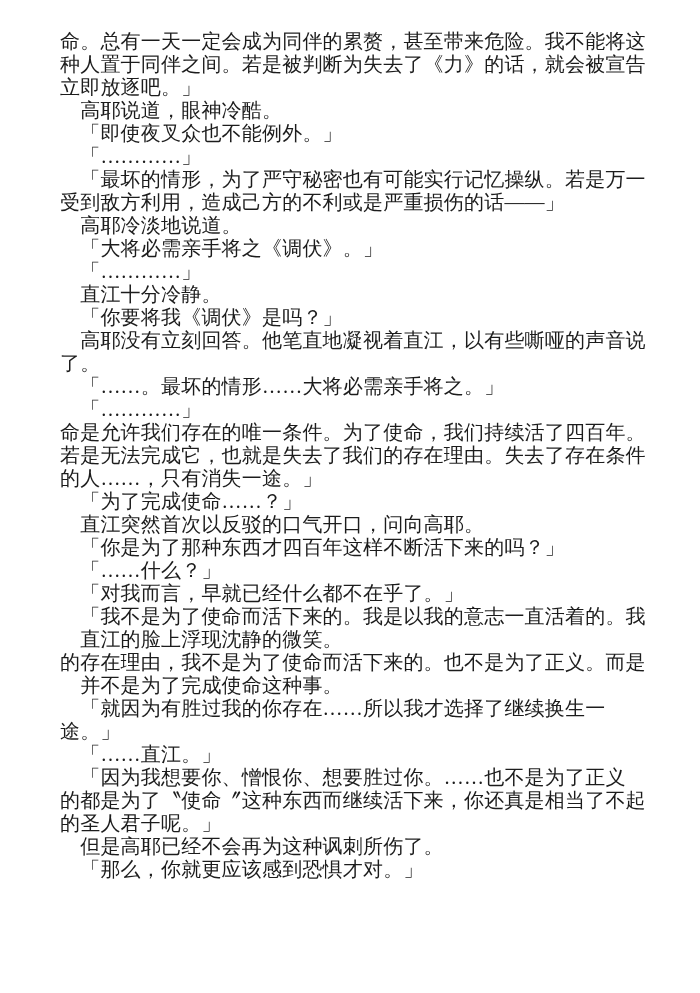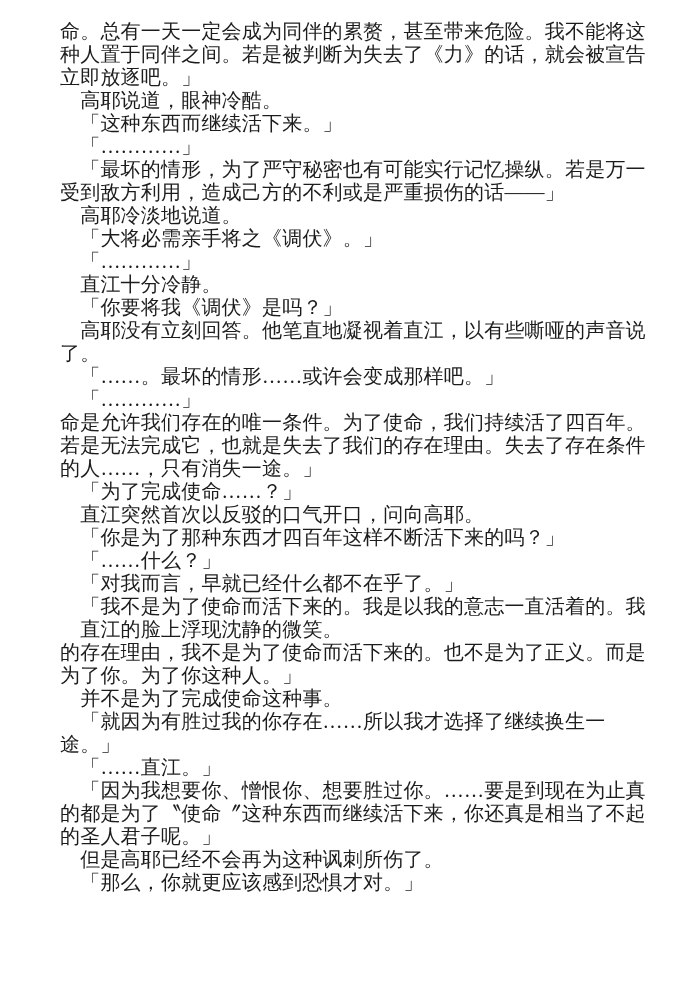--- a/index.html
+++ b/index.html
@@ -9,21 +9,21 @@
   }
   body {
     width: 700px;
     height: 993px;
     overflow: hidden;
   }
   .page {
     box-sizing: border-box;
     width: 700px;
     height: 993px;
-    padding: 20px 40px 0 60px;
+    padding: 30px 40px 0 60px;
     background: #ffffff;
     font-family: "Liberation Serif", "DejaVu Serif", serif;
     font-size: 20px;
     line-height: 23px;
     color: #1c1c1c;
   }
   .line {
     white-space: pre;
     height: 23px;
     letter-spacing: 0.2px;
@@ -31,47 +31,46 @@
   }
 </style>
 </head>
 <body>
 
 <div class="page">
   <div class="line">命。总有一天一定会成为同伴的累赘，甚至带来危险。我不能将这</div>
   <div class="line">种人置于同伴之间。若是被判断为失去了《力》的话，就会被宣告</div>
   <div class="line">立即放逐吧。」</div>
   <div class="line">　高耶说道，眼神冷酷。</div>
-  <div class="line">　「这种东西而继续活下来。」</div>
+  <div class="line">　「即使夜叉众也不能例外。」</div>
   <div class="line">　「…………」</div>
   <div class="line">　「最坏的情形，为了严守秘密也有可能实行记忆操纵。若是万一</div>
   <div class="line">受到敌方利用，造成己方的不利或是严重损伤的话——」</div>
   <div class="line">　高耶冷淡地说道。</div>
   <div class="line">　「大将必需亲手将之《调伏》。」</div>
   <div class="line">　「…………」</div>
   <div class="line">　直江十分冷静。</div>
   <div class="line">　「你要将我《调伏》是吗？」</div>
   <div class="line">　高耶没有立刻回答。他笔直地凝视着直江，以有些嘶哑的声音说</div>
   <div class="line">了。</div>
-  <div class="line">　「……。最坏的情形……或许会变成那样吧。」</div>
+  <div class="line">　「……。最坏的情形……大将必需亲手将之。」</div>
   <div class="line">　「…………」</div>
   <div class="line">命是允许我们存在的唯一条件。为了使命，我们持续活了四百年。</div>
   <div class="line">若是无法完成它，也就是失去了我们的存在理由。失去了存在条件</div>
   <div class="line">的人……，只有消失一途。」</div>
   <div class="line">　「为了完成使命……？」</div>
   <div class="line">　直江突然首次以反驳的口气开口，问向高耶。</div>
   <div class="line">　「你是为了那种东西才四百年这样不断活下来的吗？」</div>
   <div class="line">　「……什么？」</div>
   <div class="line">　「对我而言，早就已经什么都不在乎了。」</div>
   <div class="line">　「我不是为了使命而活下来的。我是以我的意志一直活着的。我</div>
   <div class="line">　直江的脸上浮现沈静的微笑。</div>
   <div class="line">的存在理由，我不是为了使命而活下来的。也不是为了正义。而是</div>
-  <div class="line">为了你。为了你这种人。」</div>
   <div class="line">　并不是为了完成使命这种事。</div>
   <div class="line">　「就因为有胜过我的你存在……所以我才选择了继续换生一</div>
   <div class="line">途。」</div>
   <div class="line">　「……直江。」</div>
-  <div class="line">　「因为我想要你、憎恨你、想要胜过你。……要是到现在为止真</div>
+  <div class="line">　「因为我想要你、憎恨你、想要胜过你。……也不是为了正义</div>
   <div class="line">的都是为了〝使命〞这种东西而继续活下来，你还真是相当了不起</div>
   <div class="line">的圣人君子呢。」</div>
   <div class="line">　但是高耶已经不会再为这种讽刺所伤了。</div>
   <div class="line">　「那么，你就更应该感到恐惧才对。」</div>
 </div>
 
 </body></html>

